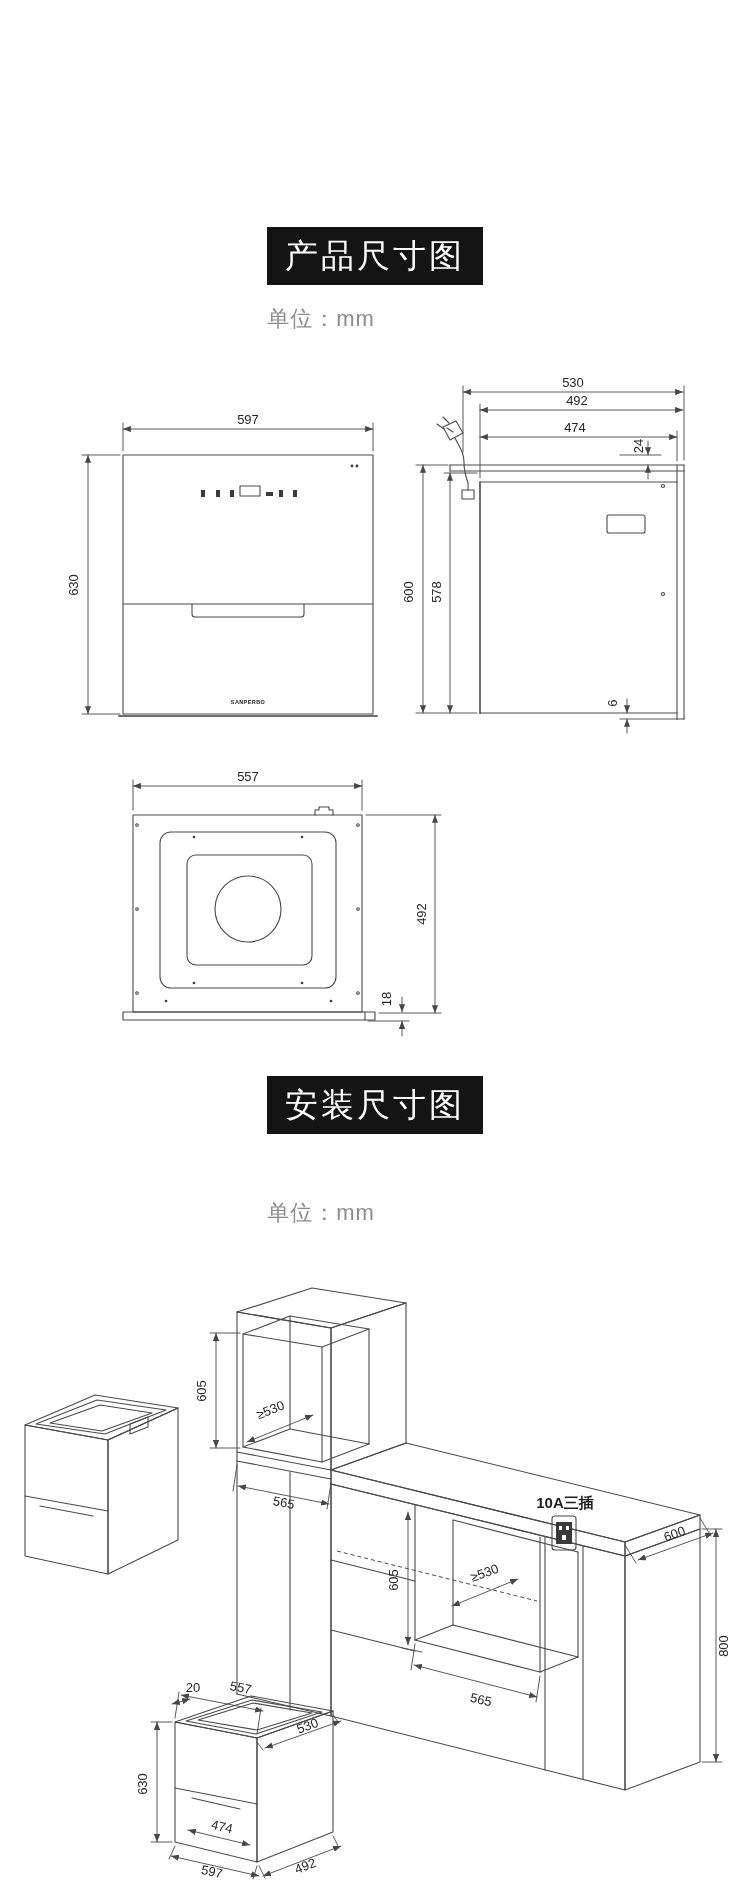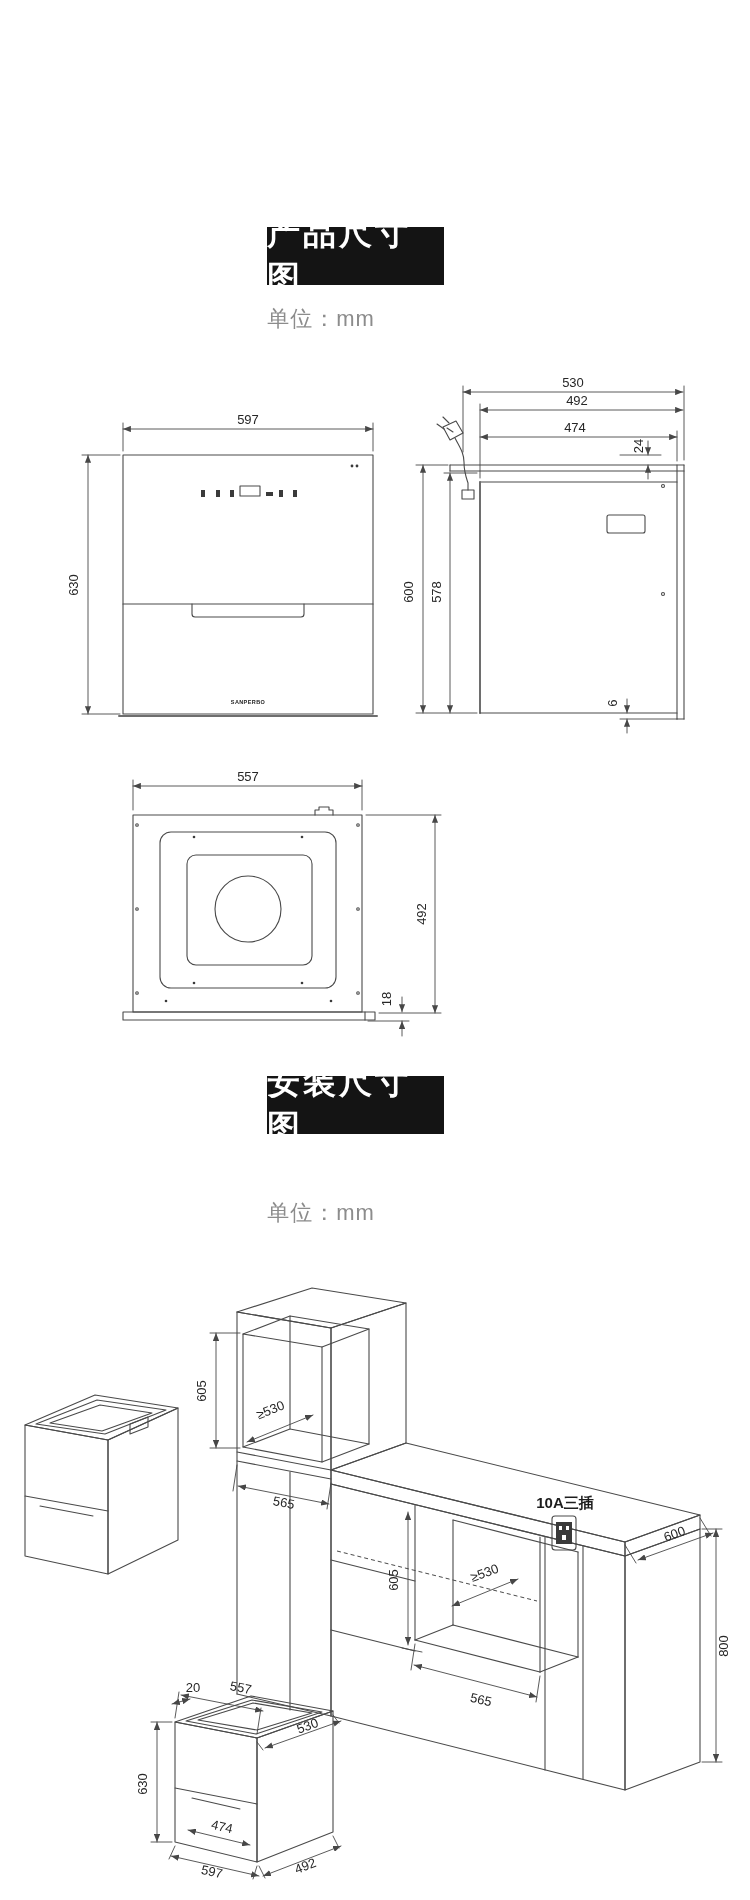--- a/index.html
+++ b/index.html
@@ -1,19 +1,19 @@
 <!DOCTYPE html>
 <html><head>
 <meta charset="utf-8">
 <style>
   html,body{margin:0;padding:0;background:#ffffff;}
   #page{position:relative;width:750px;height:1900px;background:#ffffff;overflow:hidden;
         font-family:"Liberation Sans","DejaVu Sans",sans-serif;}
-  .titlebox{position:absolute;left:267px;width:177px;height:58px;background:#141414;color:#ffffff;
-        display:flex;align-items:center;justify-content:center;font-size:33px;font-weight:bold;
+  .titlebox{position:absolute;left:267px;width:216px;height:58px;background:#141414;color:#ffffff;
+        display:flex;align-items:center;justify-content:center;font-size:33px;font-weight:normal;
         letter-spacing:3px;}
   .unitlbl{position:absolute;left:0;width:642px;text-align:center;color:#8c8c8c;font-size:22px;
         letter-spacing:1px;}
   svg{position:absolute;left:0;top:0;}
   .ln{fill:none;stroke:#4a4a4a;stroke-width:1.1;stroke-linejoin:round;stroke-linecap:round;}
   .lnt{fill:none;stroke:#6e6e6e;stroke-width:2;stroke-linejoin:round;stroke-linecap:round;}
   .dim{fill:none;stroke:#474747;stroke-width:.9;stroke-linecap:round;}
   .dsh{fill:none;stroke:#4a4a4a;stroke-width:1;stroke-dasharray:4 3;}
   .dimtxt{font-family:"Liberation Sans","DejaVu Sans",sans-serif;font-size:13px;fill:#272727;}
   .socklbl{font-family:"Liberation Sans","DejaVu Sans",sans-serif;font-size:15px;font-weight:bold;fill:#1d1d1d;}

